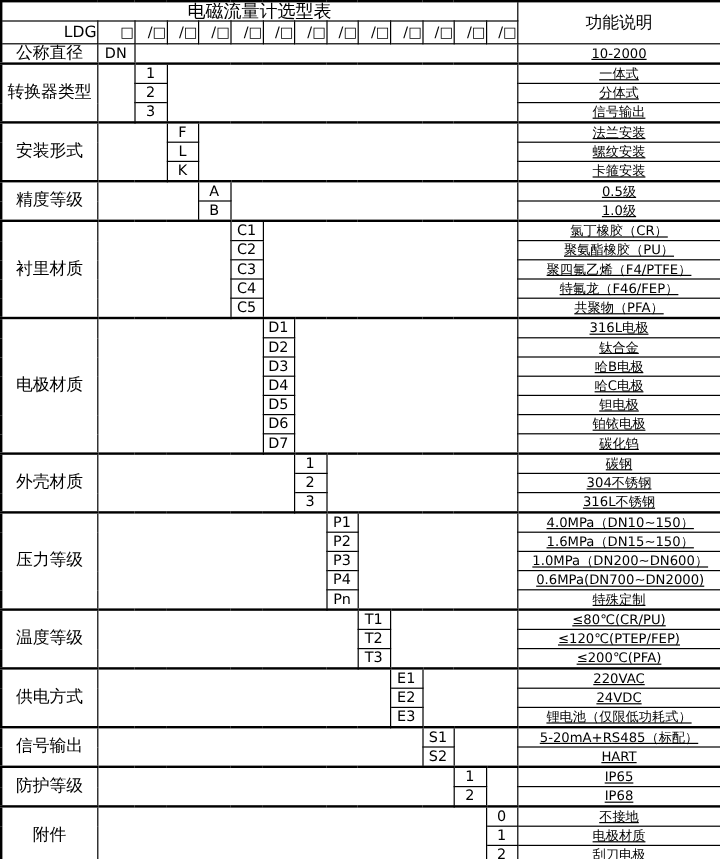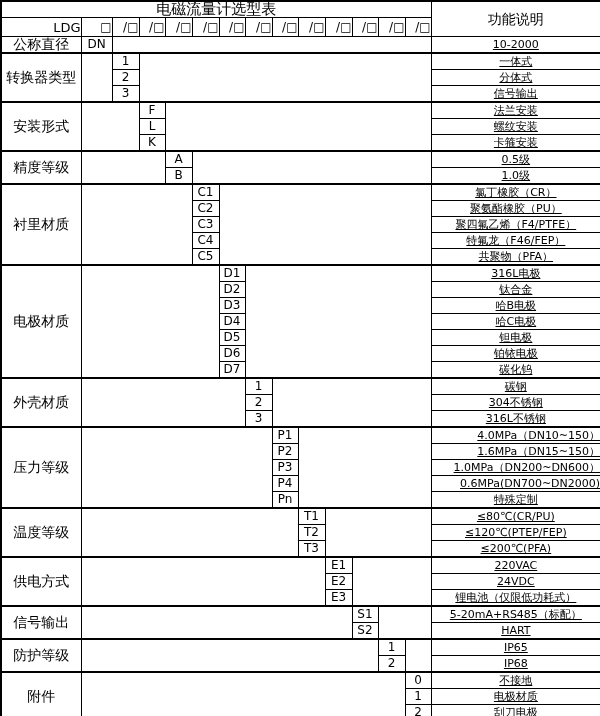--- a/index.html
+++ b/index.html
@@ -21,21 +21,21 @@
   }
   tr.sep td { border-top: 2px solid #000; }
   tr.r-title td { height: 14px; }
   tr.r-ldg td { height: 19px; text-align: right; }
   td.title { font-size: 15px; }
   td.fhead { font-size: 14px; }
   td.ldg { text-align: left; padding-left: 7px; }
   td.cat { font-size: 14px; }
   td.code { font-size: 12px; }
   td.desc { font-size: 11px; text-decoration: underline; }
-  td.desc.left { text-align: right; padding-left: 2px; }
+  td.desc.left { text-align: center; padding-left: 2px; }
   td.blank { background: #fff; }
 </style>
 </head>
 <body>
 
 <table class="sel">
   <colgroup>
     <col style="width:80px">
       <col style="width:31px">
     <col style="width:27px">

